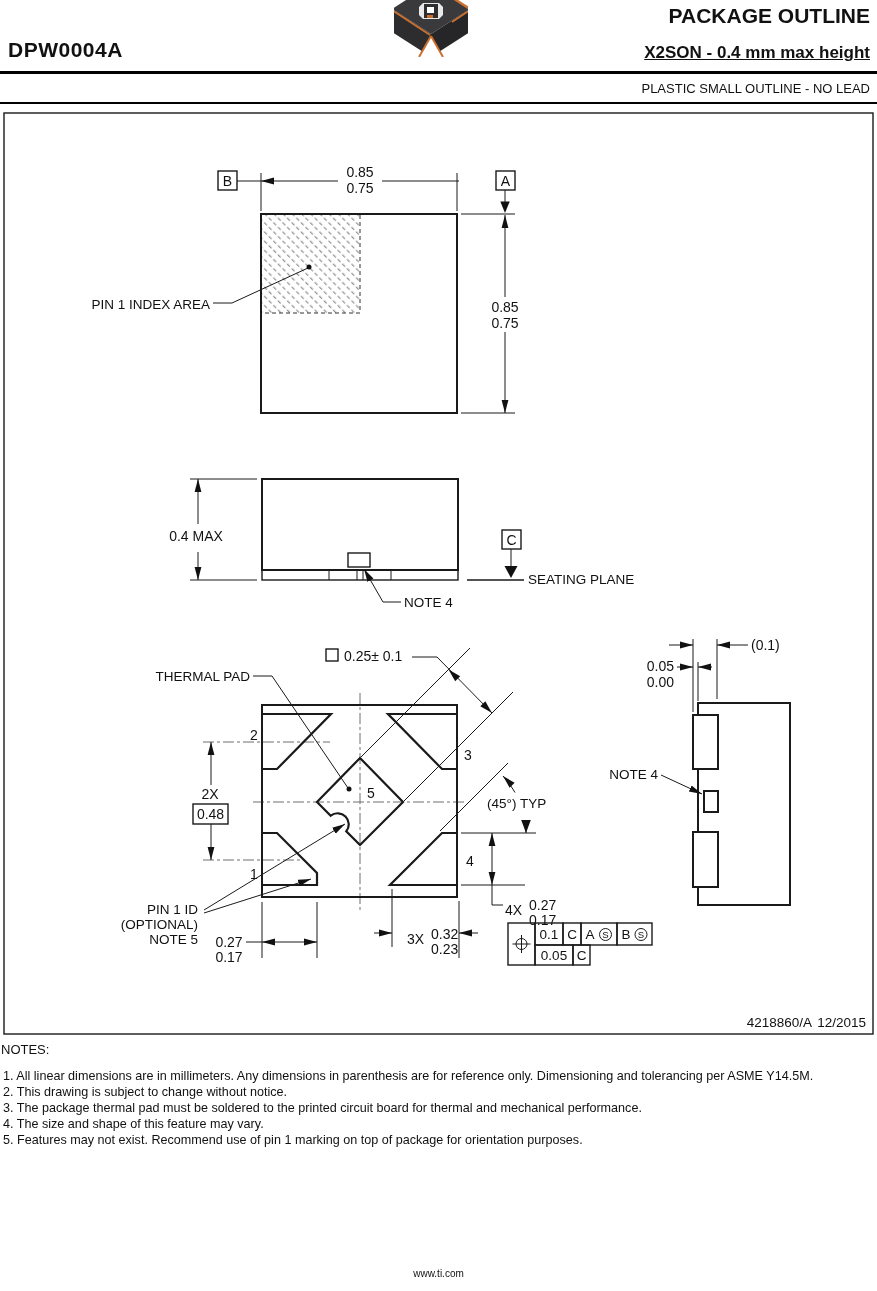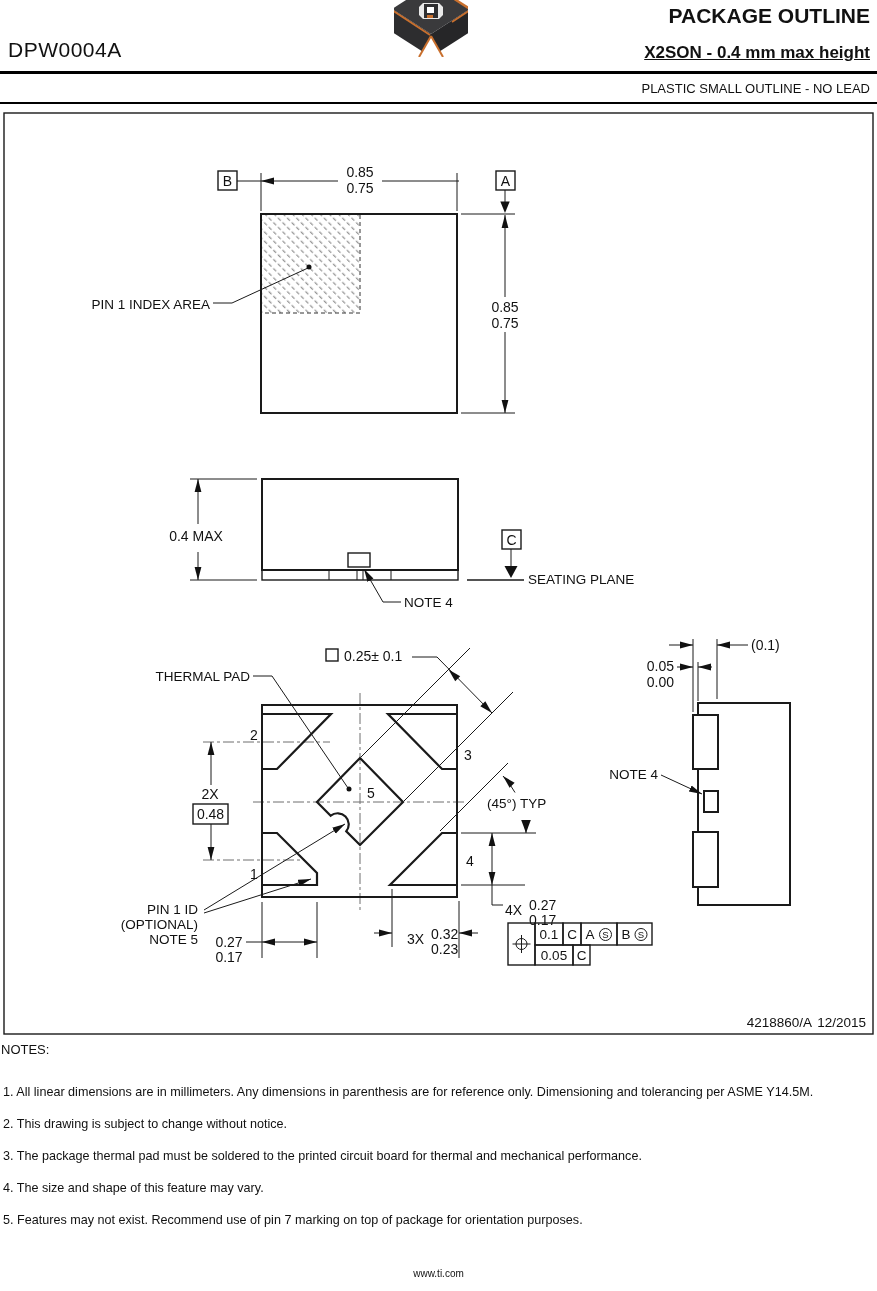--- a/index.html
+++ b/index.html
@@ -1,27 +1,27 @@
 <!DOCTYPE html>
 <html><head>
 <meta charset="utf-8">
 <style>
   html,body{margin:0;padding:0;background:#ffffff;}
   #page{position:relative;width:877px;height:1291px;background:#fff;overflow:hidden;
         font-family:"Liberation Sans", sans-serif;color:#111;}
   .abs{position:absolute;}
-  .hdr-part{left:8px;top:38px;font-size:21px;font-weight:normal;letter-spacing:.5px;}
+  .hdr-part{left:8px;top:38px;font-size:21px;font-weight:bold;letter-spacing:.5px;}
   .hdr-title{right:7px;top:4px;font-size:21px;font-weight:bold;text-align:right;margin-left:16px;}
   .hdr-sub{right:7px;top:43px;font-size:17px;font-weight:bold;text-align:right;text-decoration:underline;}
   .hdr-type{right:7px;top:81px;font-size:13px;text-align:right;padding-left:13px;}
   .rule-thick{left:0;top:71px;width:877px;height:3px;background:#000;}
   .rule-thin{left:0;top:102px;width:877px;height:1.5px;background:#000;}
   .notes-head{left:1px;top:1042px;font-size:13px;}
   .notes-list{left:3px;top:1068px;width:852px;font-size:12.6px;line-height:16px;}
-  .notes-list div{text-indent:-14px;padding-left:14px;margin:16px 0 0 0;}
+  .notes-list div{text-indent:-14px;padding-left:14px;margin:0 0 0 0;}
   .footer-url{left:0;top:1268px;width:877px;text-align:center;font-size:10px;}
   svg text{fill:#111;font-family:"Liberation Sans",sans-serif;}
   .t13{font-size:13.5px;} .t14{font-size:14px;} .t9{font-size:9.5px;}
   .ol{fill:none;stroke:#1a1a1a;stroke-width:2;}
   .ol22{fill:none;stroke:#1a1a1a;stroke-width:2.2;}
   .olw{fill:#fff;stroke:#1a1a1a;stroke-width:2;}
   .thin{fill:none;stroke:#1a1a1a;stroke-width:1;}
   .thin14{fill:none;stroke:#1a1a1a;stroke-width:1.4;}
   .cl{fill:none;stroke:#6e6e6e;stroke-width:1;stroke-dasharray:11 3 3 3;}
   .dsh{fill:none;stroke:#333;stroke-width:1;stroke-dasharray:4 3;}
@@ -256,17 +256,17 @@
     <text x="812" y="1027" text-anchor="end" class="t13">4218860/A</text>
     <text x="866" y="1027" text-anchor="end" class="t13">12/2015</text>
   </svg>
 
   <div class="abs notes-head">NOTES:</div>
   <div class="abs notes-list">
     <div>1. All linear dimensions are in millimeters. Any dimensions in parenthesis are for reference only. Dimensioning and tolerancing per ASME Y14.5M.</div>
     <div>2. This drawing is subject to change without notice.</div>
     <div>3. The package thermal pad must be soldered to the printed circuit board for thermal and mechanical performance.</div>
     <div>4. The size and shape of this feature may vary.</div>
-    <div>5. Features may not exist. Recommend use of pin 7 marking on top of package for orientation purposes.</div>
+    <div>5. Features may not exist. Recommend use of pin 1 marking on top of package for orientation purposes.</div>
   </div>
 
   <div class="abs footer-url">www.ti.com</div>
 </div>
 
 </body></html>

